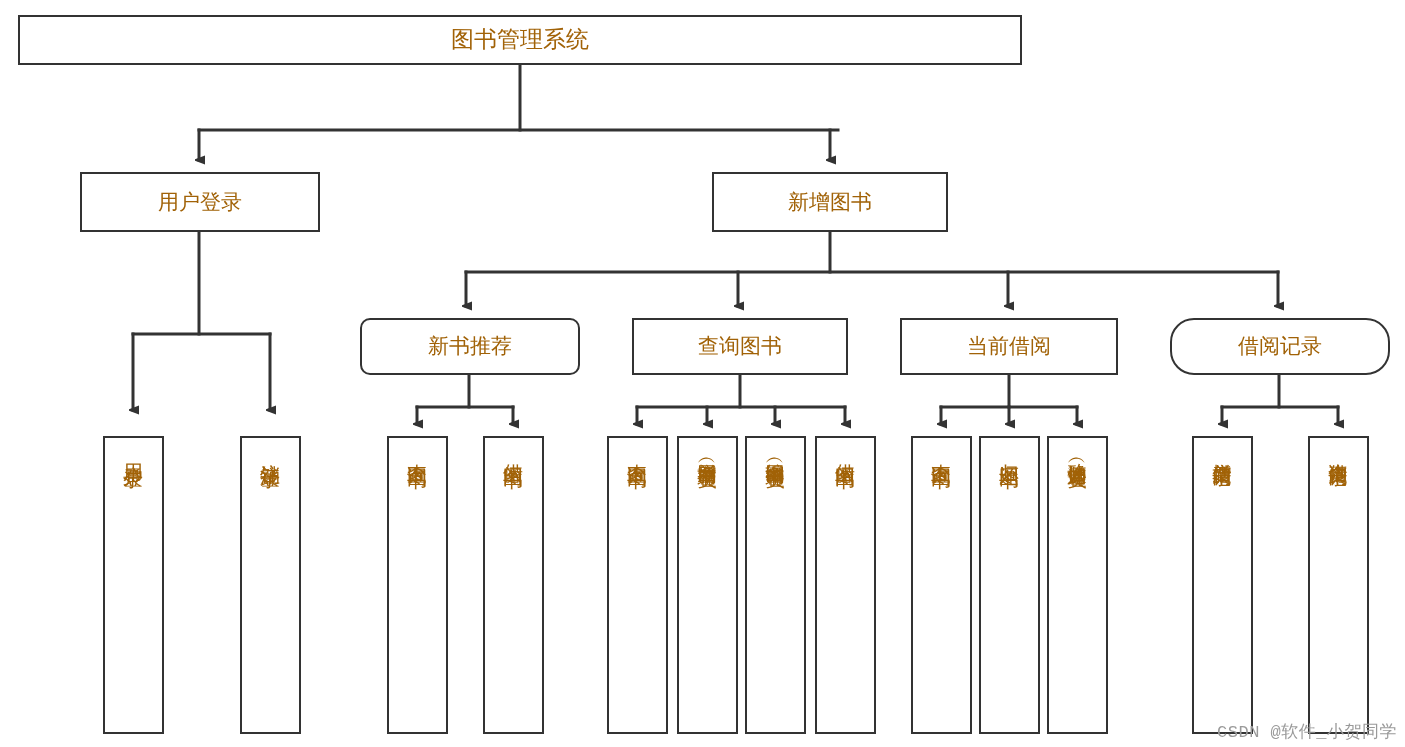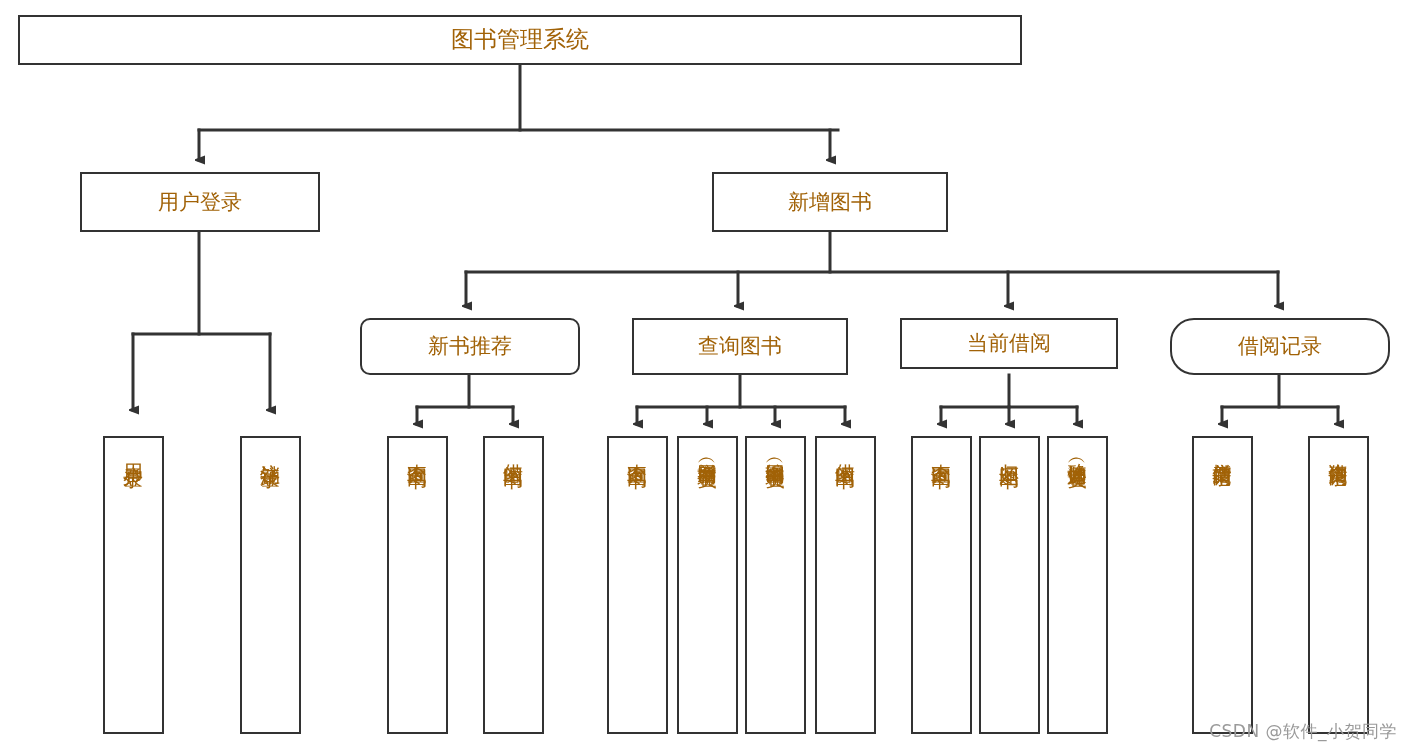--- a/index.html
+++ b/index.html
@@ -73,20 +73,21 @@
   }
   #watermark {
     position: absolute;
     right: 8px;
     bottom: 4px;
     font-size: 17px;
     color: #9a9a9a;
     letter-spacing: 0.5px;
     z-index: 5;
     white-space: nowrap;
+    font-family: Liberation Mono, monospace;
   }
 </style>
 </head>
 <body>
 
 <div id="diagram-root">
 
   <svg id="edge-layer" viewBox="0 0 1405 747" width="1405" height="747" xmlns="http://www.w3.org/2000/svg">
     <defs>
       <marker id="arrowhead" markerWidth="10" markerHeight="10" refX="4.6" refY="6" orient="auto" markerUnits="userSpaceOnUse">
@@ -147,21 +148,21 @@
   <div class="node level-1" style="left:712px; top:172px; width:236px; height:60px;">
     <span class="node-label">新增图书</span>
   </div>
 
   <div class="node level-2" style="left:360px; top:318px; width:220px; height:57px;border-radius:10px;">
     <span class="node-label">新书推荐</span>
   </div>
   <div class="node level-2" style="left:632px; top:318px; width:216px; height:57px;">
     <span class="node-label">查询图书</span>
   </div>
-  <div class="node level-2" style="left:900px; top:318px; width:218px; height:51px;">
+  <div class="node level-2" style="left:900px; top:318px; width:218px; height:57px;">
     <span class="node-label">当前借阅</span>
   </div>
   <div class="node level-2" style="left:1170px; top:318px; width:220px; height:57px;border-radius:24px;">
     <span class="node-label">借阅记录</span>
   </div>
 
   <div class="node level-3" style="left:103px; top:436px; width:61px; height:298px;">
     <span class="node-label">用户登录</span>
   </div>
   <div class="node level-3" style="left:240px; top:436px; width:61px; height:298px;">

